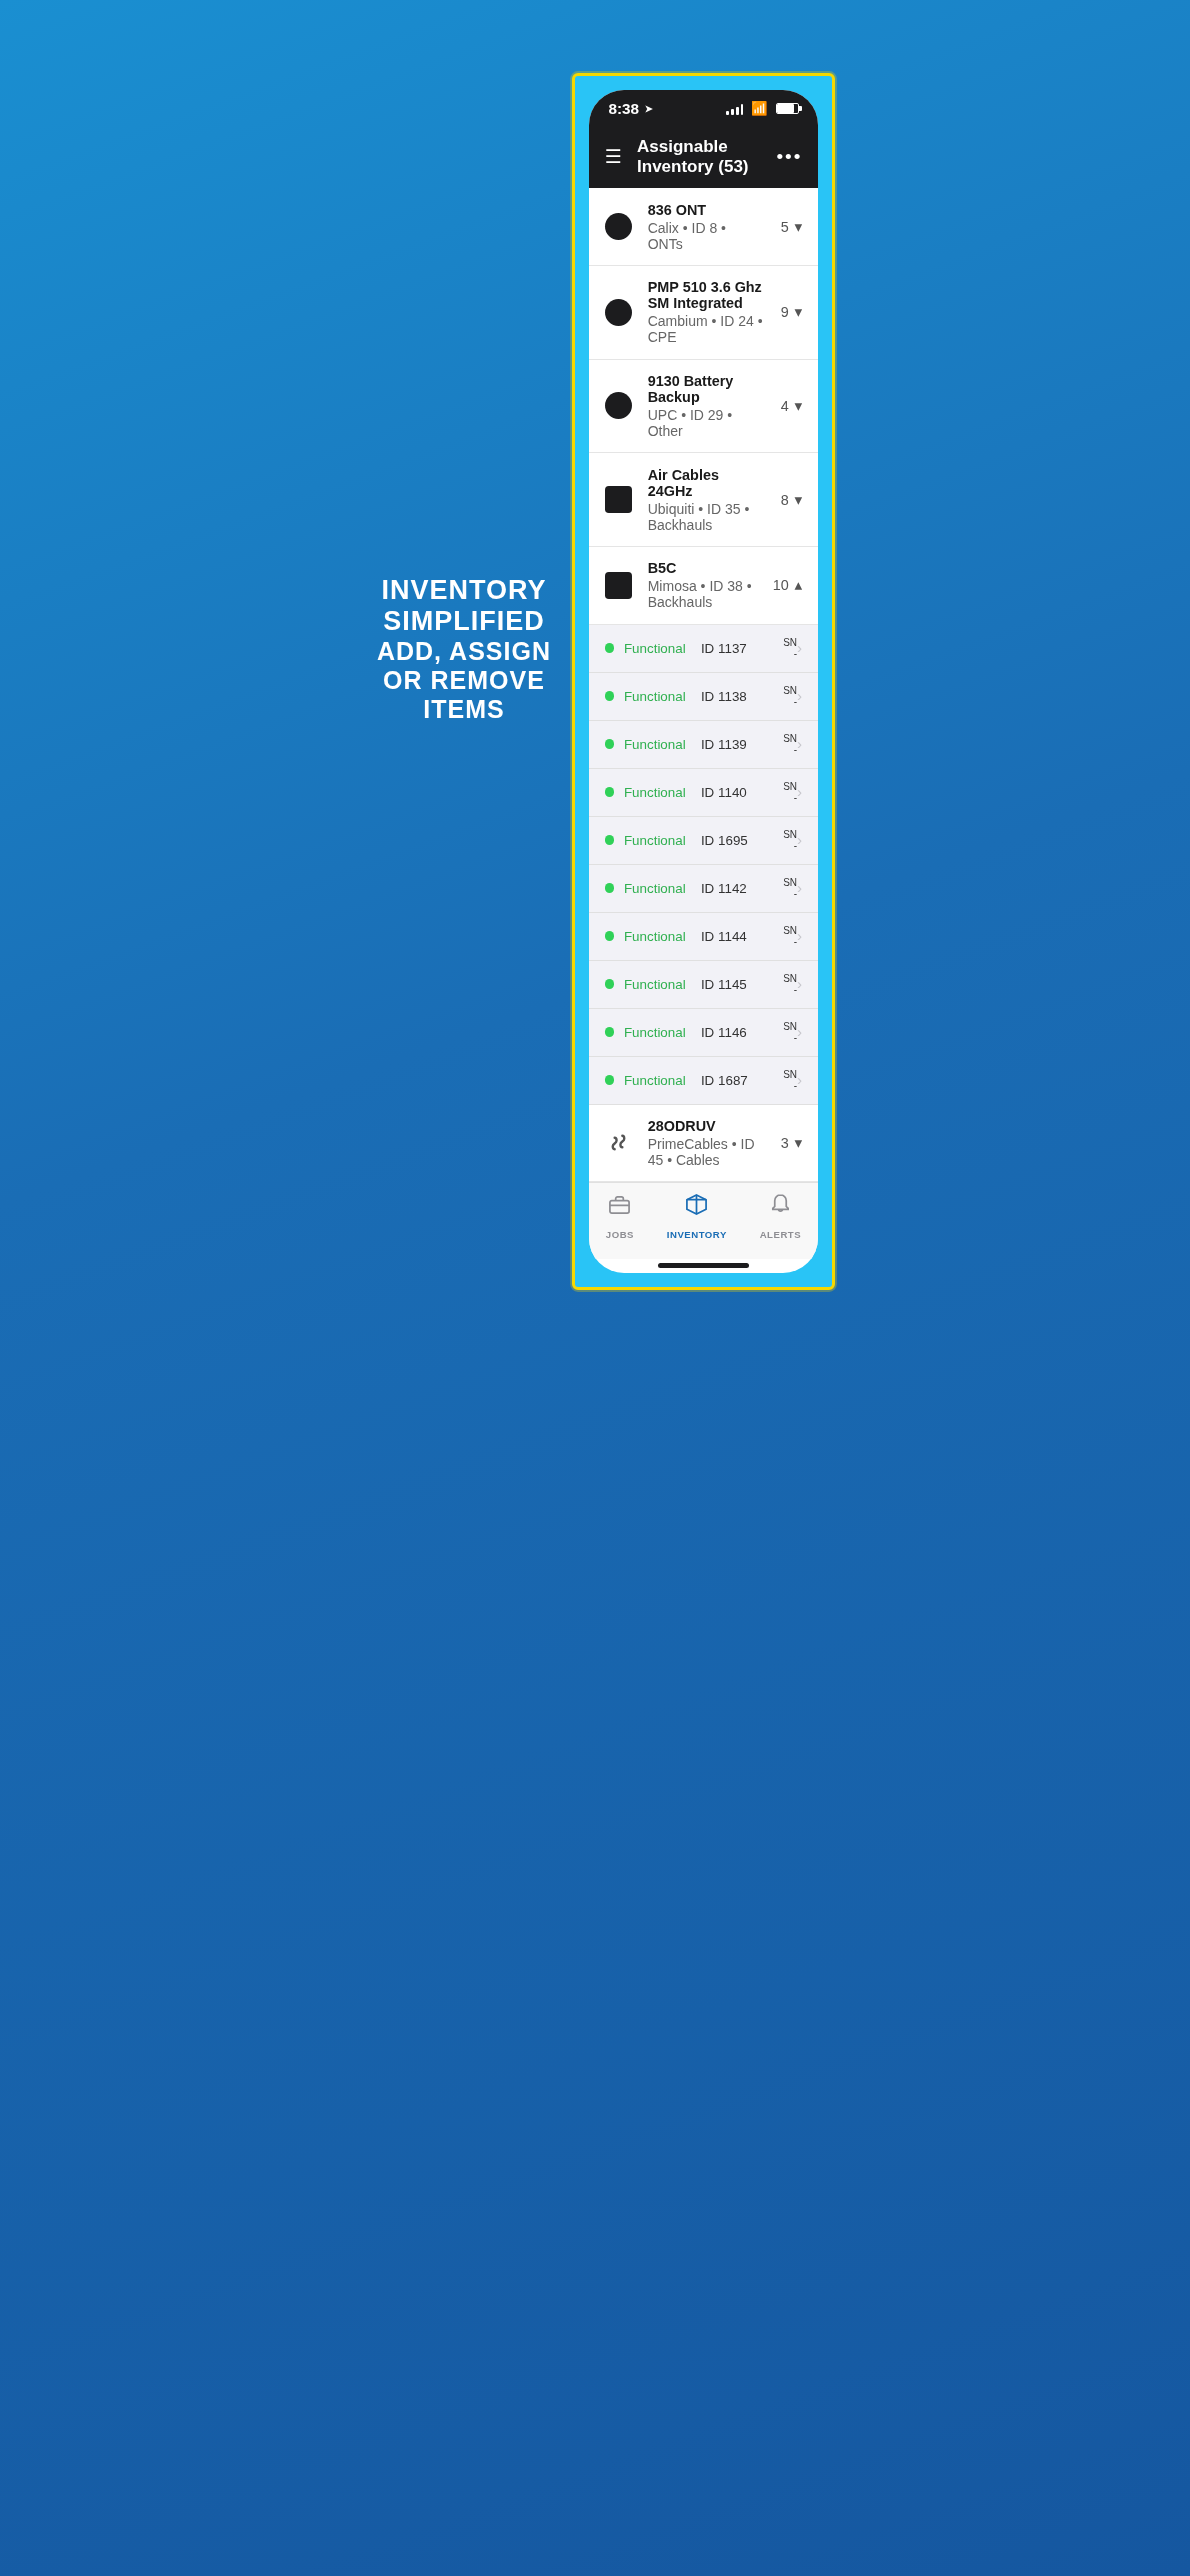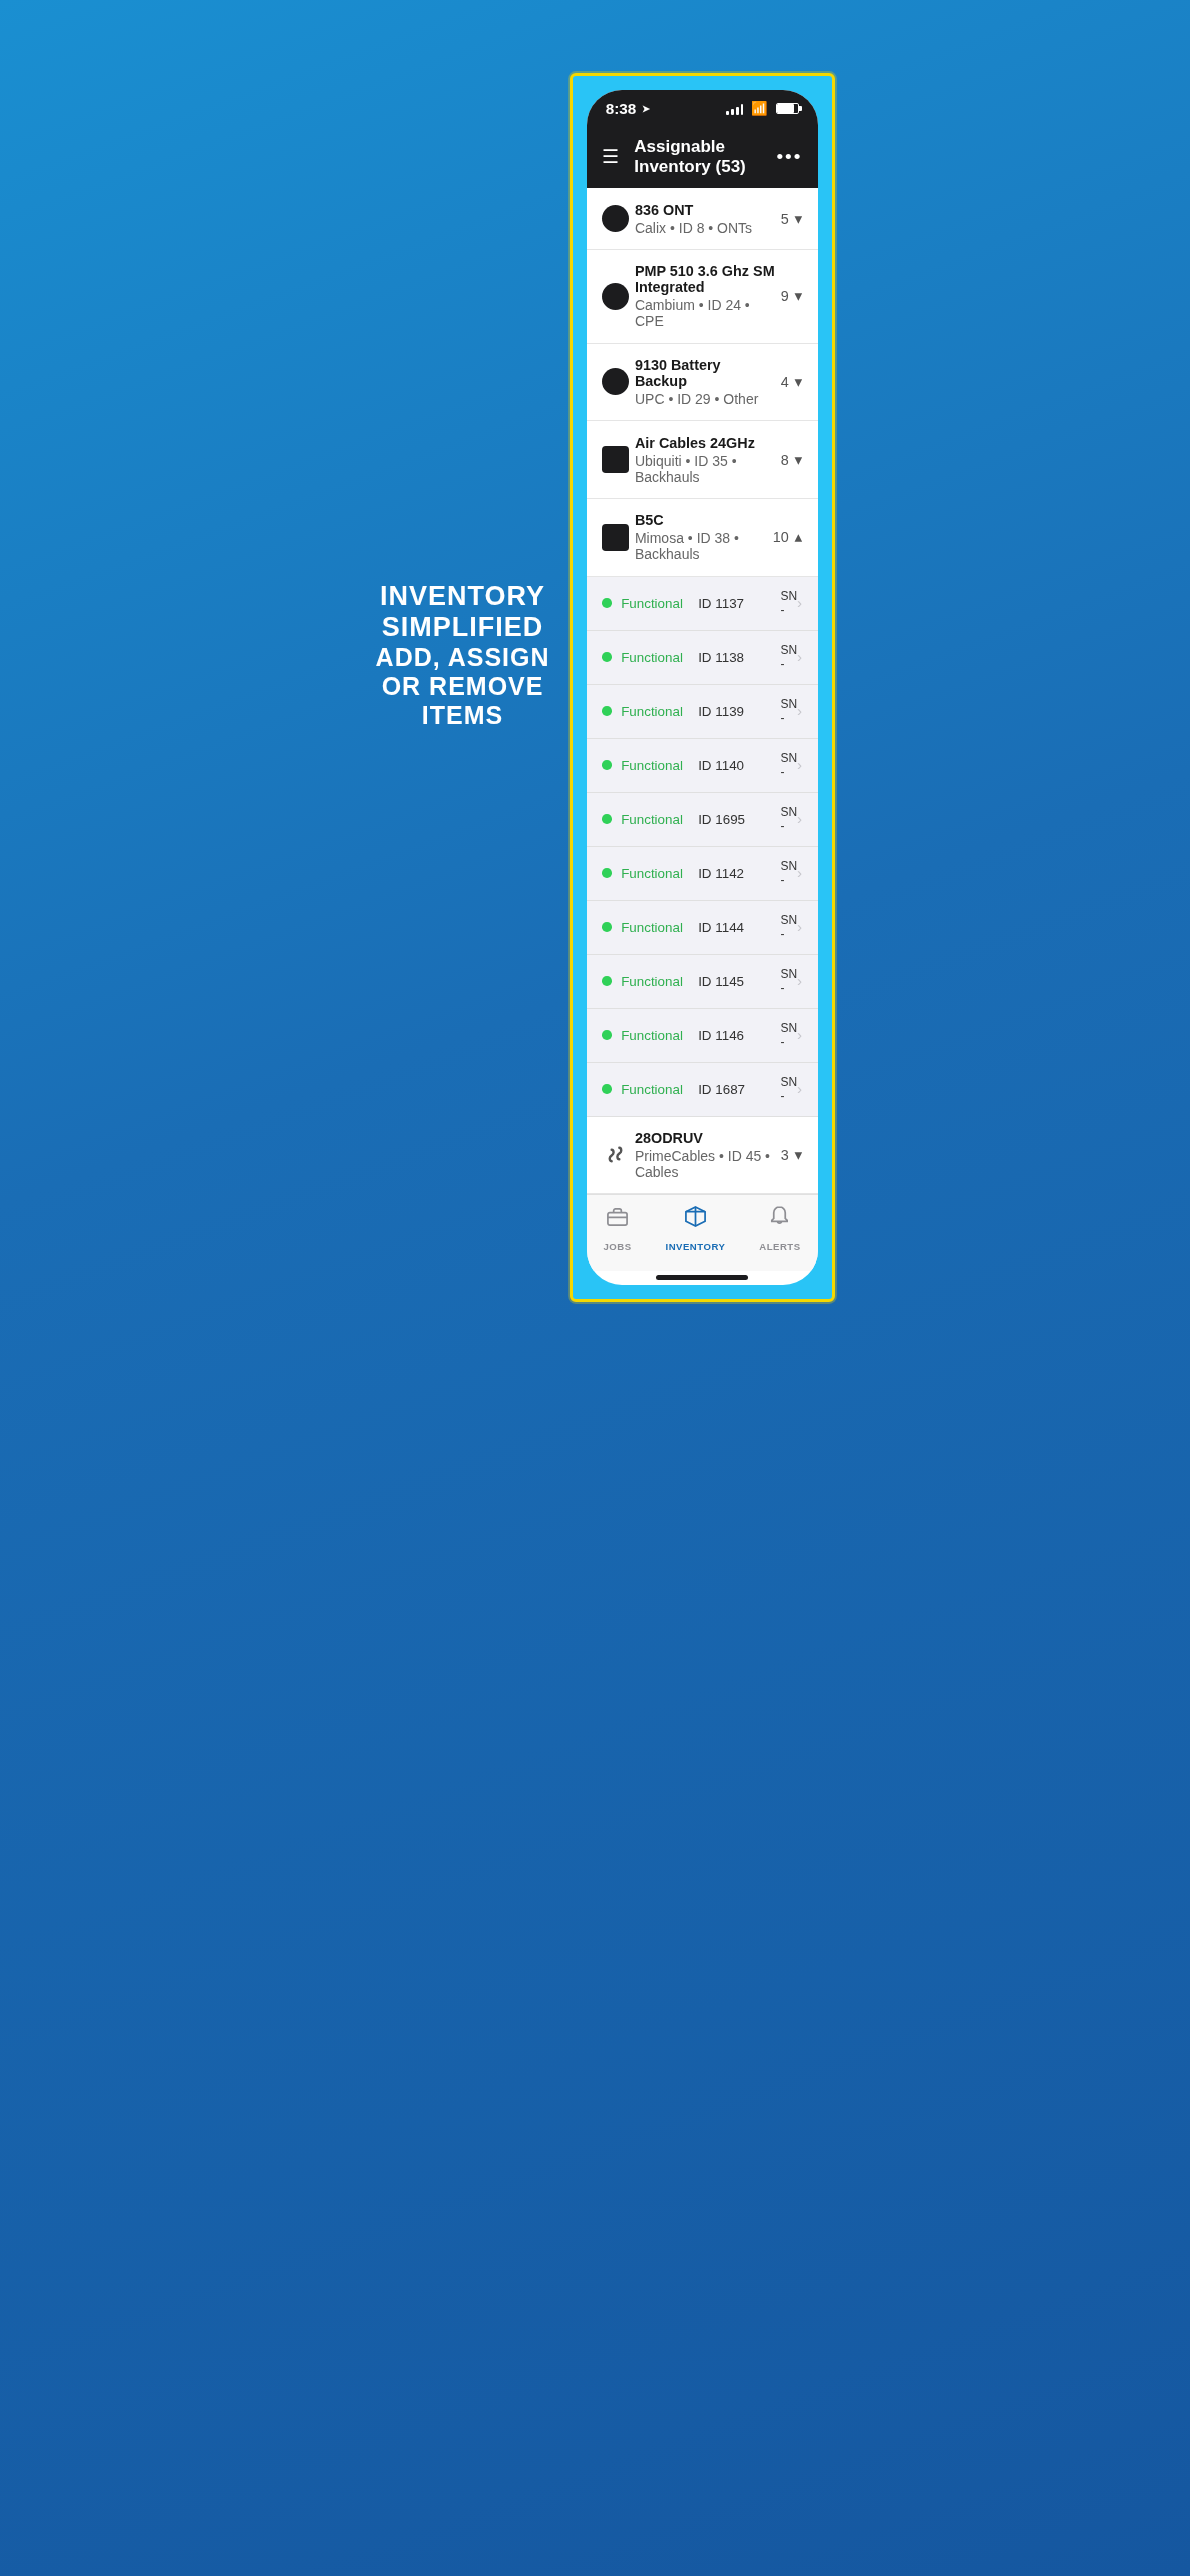--- a/index.html
+++ b/index.html
@@ -141,21 +141,21 @@
     }
     
     .inventory-list {
       background: white;
     }
     .inventory-item {
       display: flex;
       align-items: center;
       padding: 13.4px 15.3px;
       border-bottom: 1px solid #e5e5e5;
-      gap: 6px;
+      gap: 16px;
     }
     .item-icon {
       width: 27px;
       height: 27px;
       border-radius: 50%;
       background: #1c1c1e;
       flex-shrink: 0;
     }
     .item-icon.square {
       border-radius: 3.8px;
@@ -215,22 +215,23 @@
       width: 77px;
     }
     .sub-item-id {
       color: #333;
       font-size: 13.4px;
       margin-right: 15.3px;
       min-width: 67px;
     }
     .sub-item-sn {
       color: #333;
-      font-size: 12px;
+      font-size: 10px;
       flex: 1;
+      text-align: right;
     }
     .chevron-right {
       color: #c7c7cc;
       font-size: 15.3px;
     }
     
     .bottom-nav {
       background: #f8f8f8;
       border-top: 1px solid #e0e0e0;
       display: flex;

